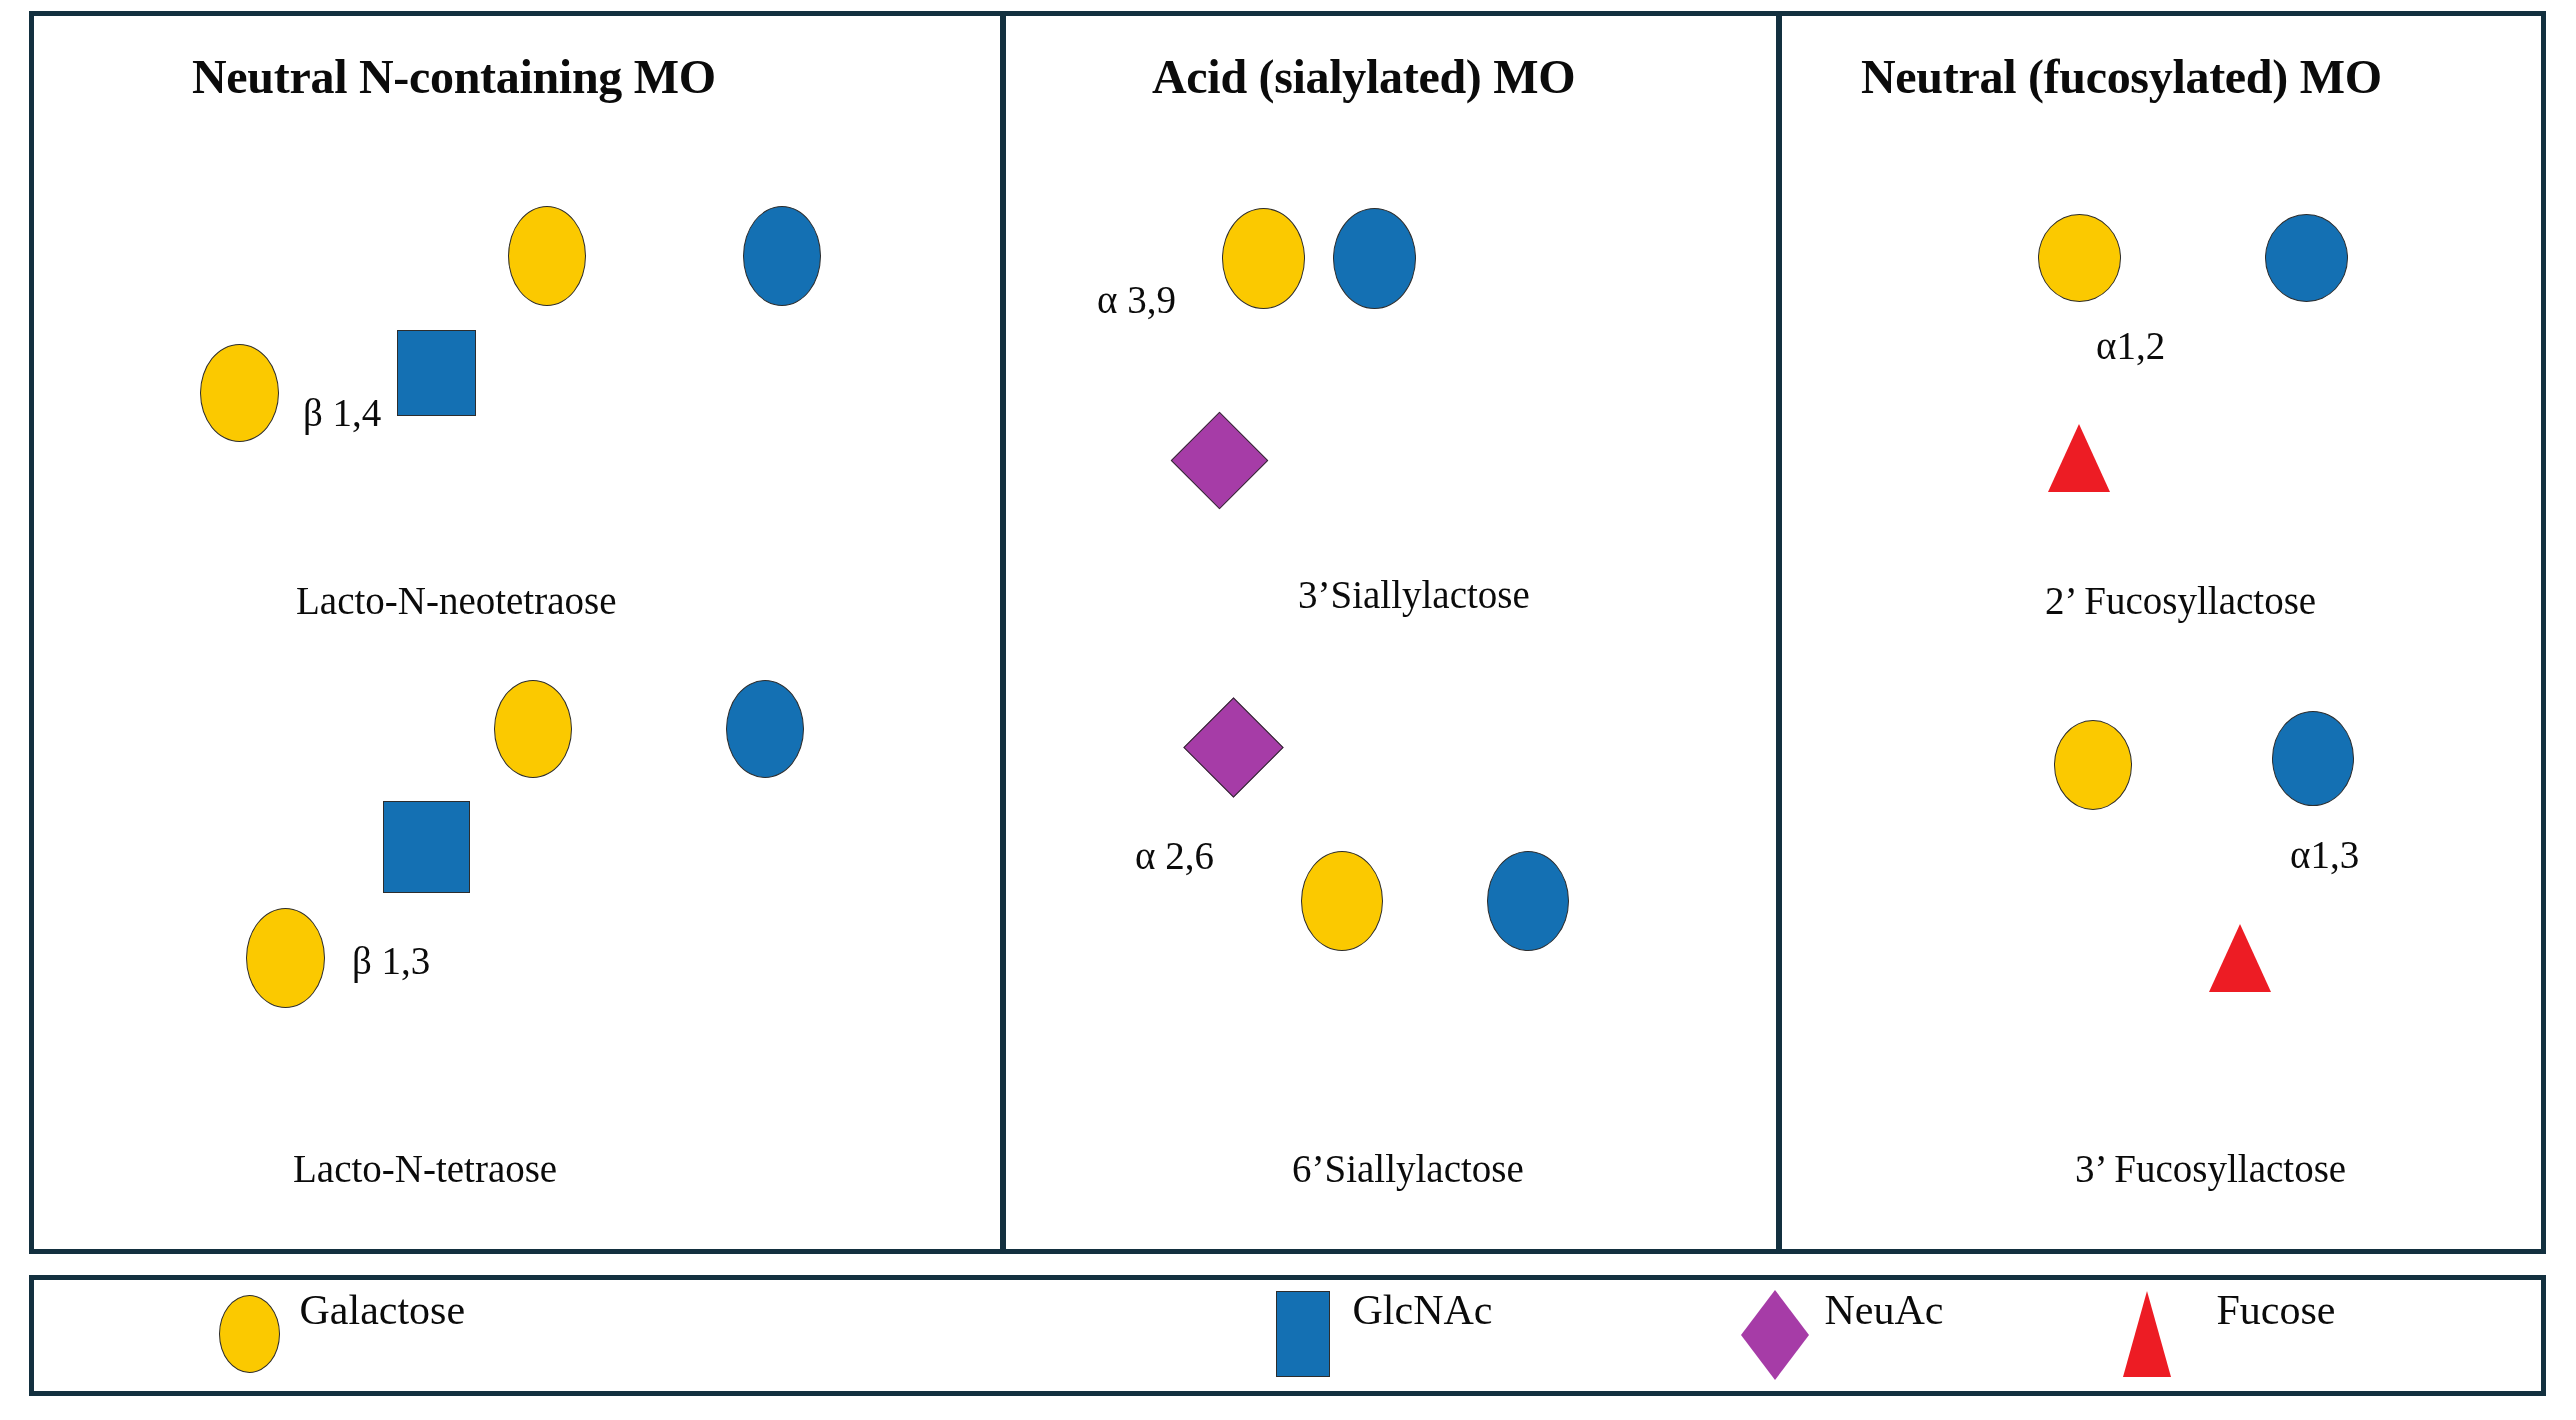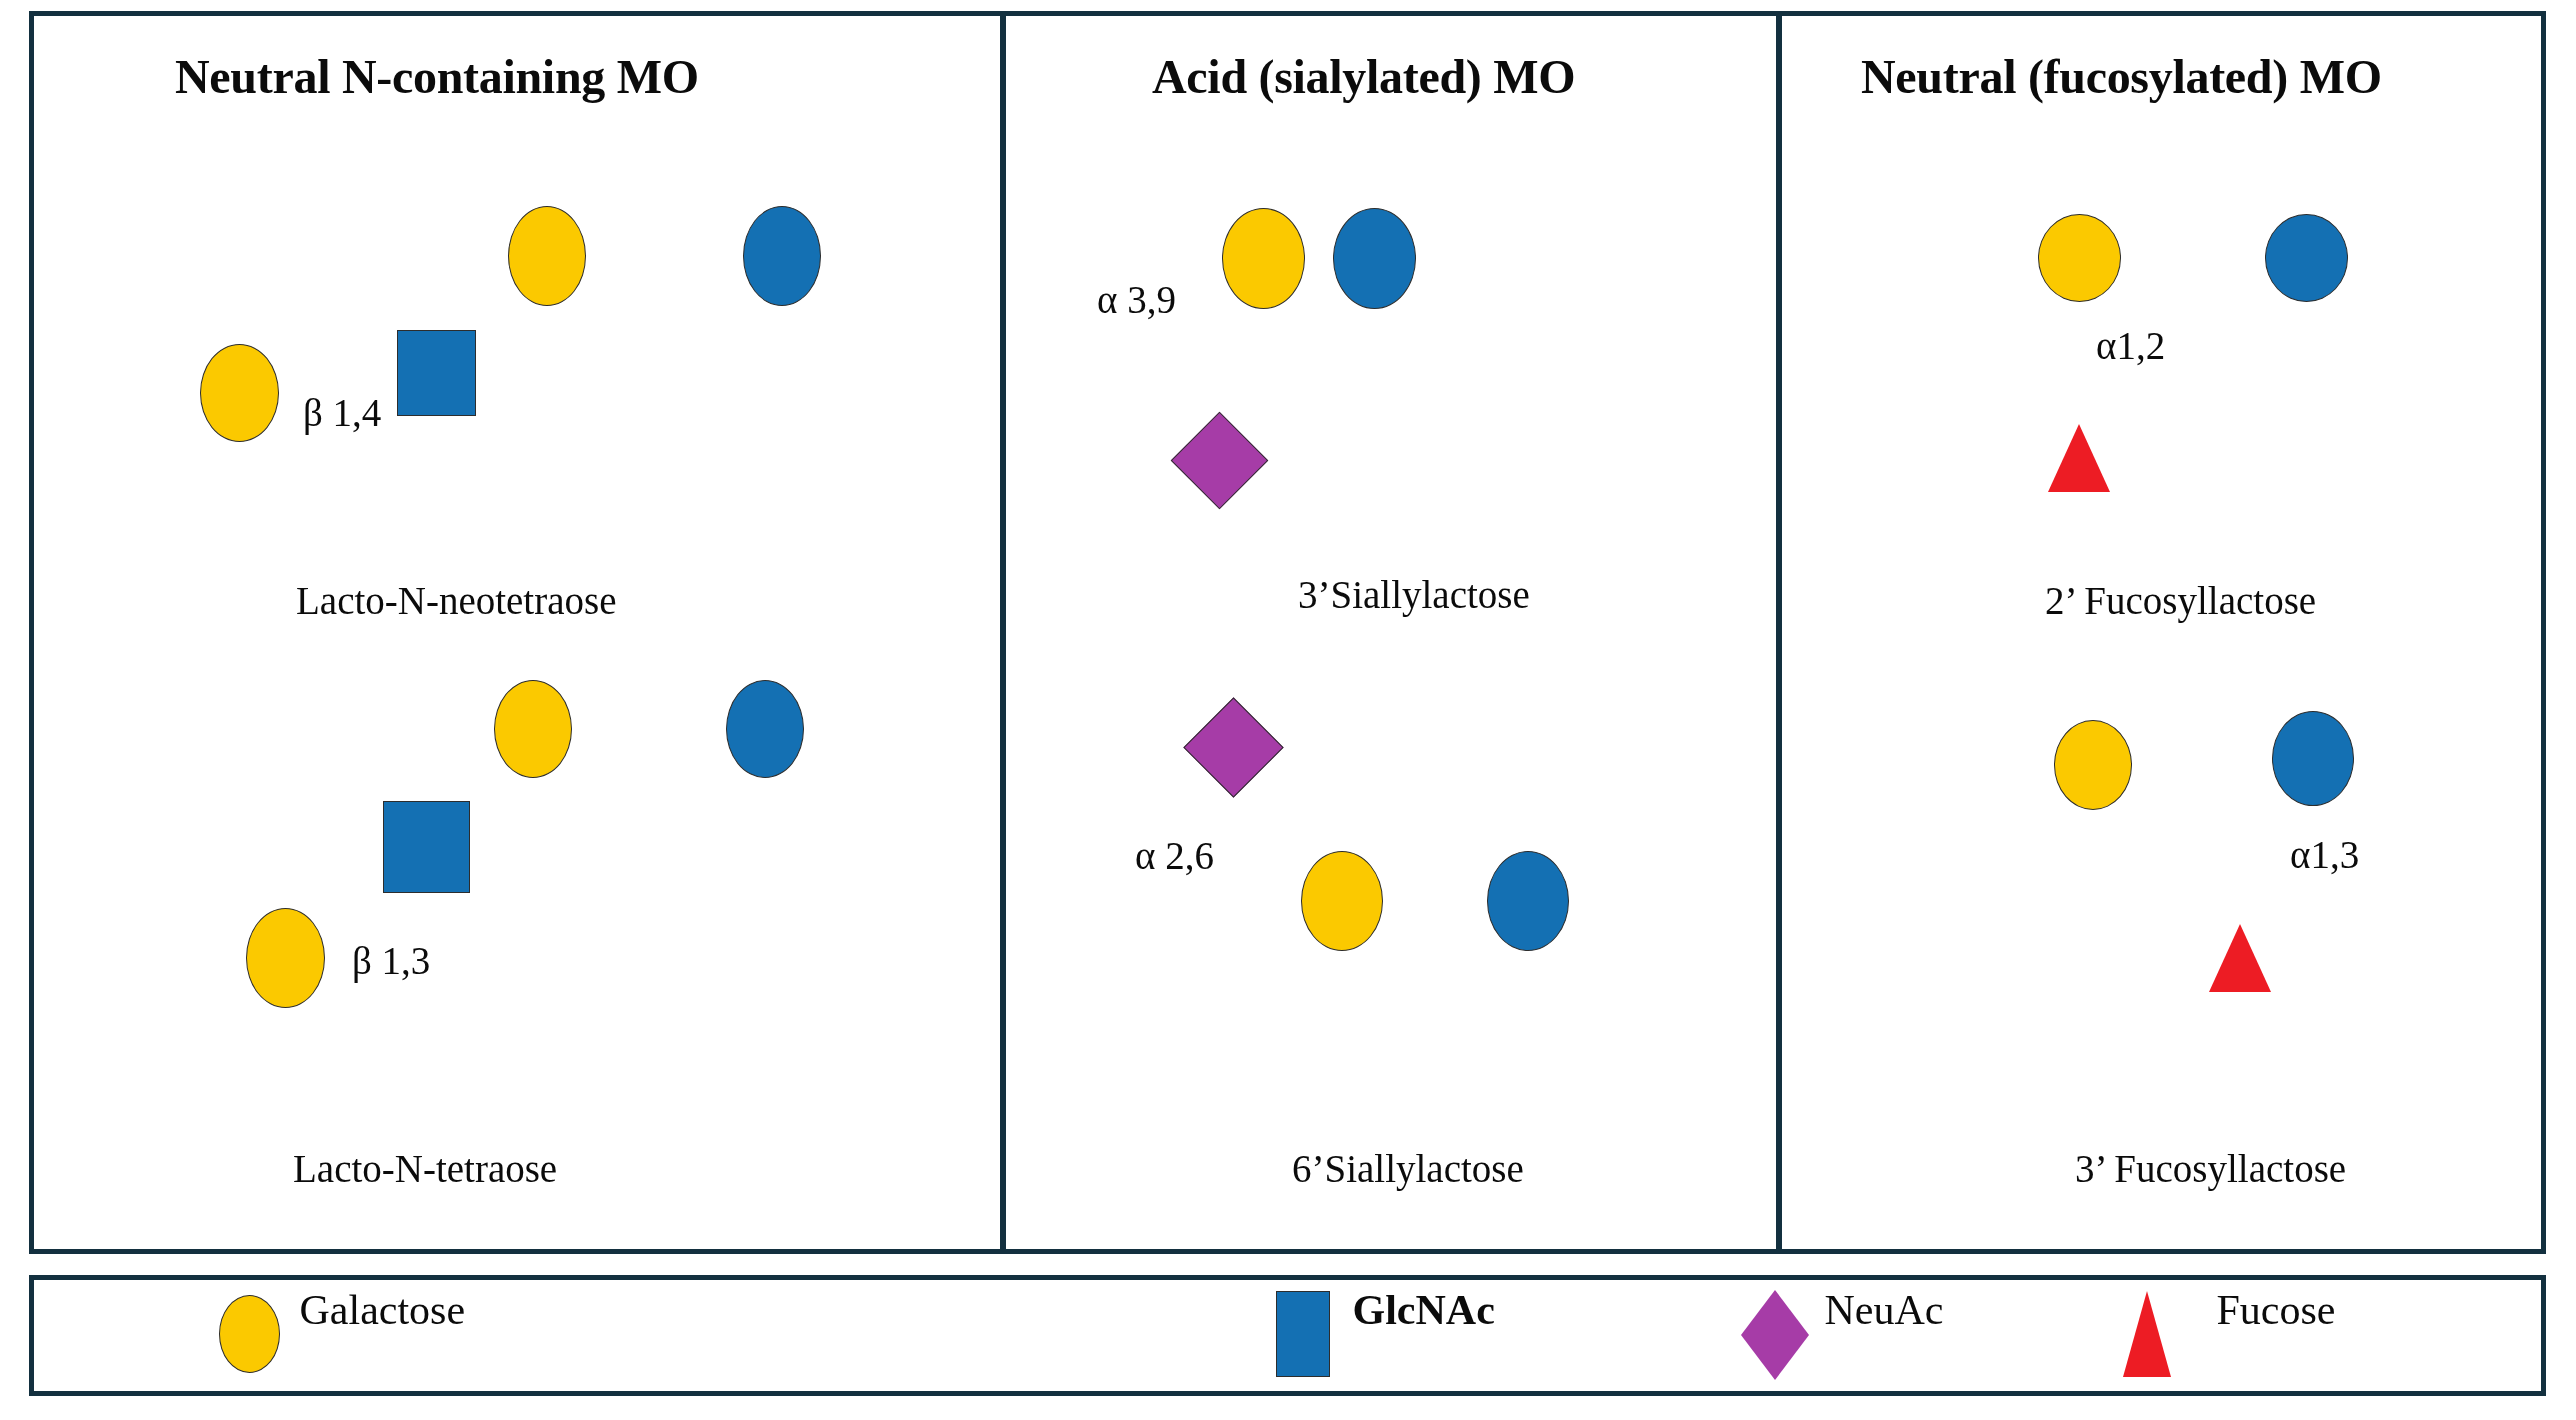--- a/index.html
+++ b/index.html
@@ -52,21 +52,21 @@
 
   
   .panel-title {
     position: absolute;
     font-weight: bold;
     font-size: 48px;
     color: #0b0b0b;
     white-space: nowrap;
     letter-spacing: -0.3px;
   }
-  #title-0 { left: 175px;  top: 49px; text-align: right; }
+  #title-0 { left: 192px;  top: 49px; text-align: right; }
   #title-1 { left: 1152px; top: 49px; }
   #title-2 { left: 1861px; top: 49px; }
 
   
   .struct-name {
     position: absolute;
     font-size: 39px;
     color: #0b0b0b;
     white-space: nowrap;
   }
@@ -173,21 +173,21 @@
   }
   .lg-tri {
     width: 0; height: 0;
     border-left: 24px solid transparent;
     border-right: 24px solid transparent;
     border-bottom: 86px solid #ed1c24;
   }
 
   #legend-0 { left: 202px; }
   #legend-1 { left: 744px; }
-  #legend-2 { left: 1255px; font-weight: bold; }
+  #legend-2 { left: 1255px; }
   #legend-3 { left: 1727px; font-family: Liberation Serif, serif; }
   #legend-4 { left: 2099px; gap: 20px; }
 </style>
 </head>
 <body>
 
 <div id="figure">
 
   <svg class="bondlayer" viewBox="0 0 4086 2253">
 

